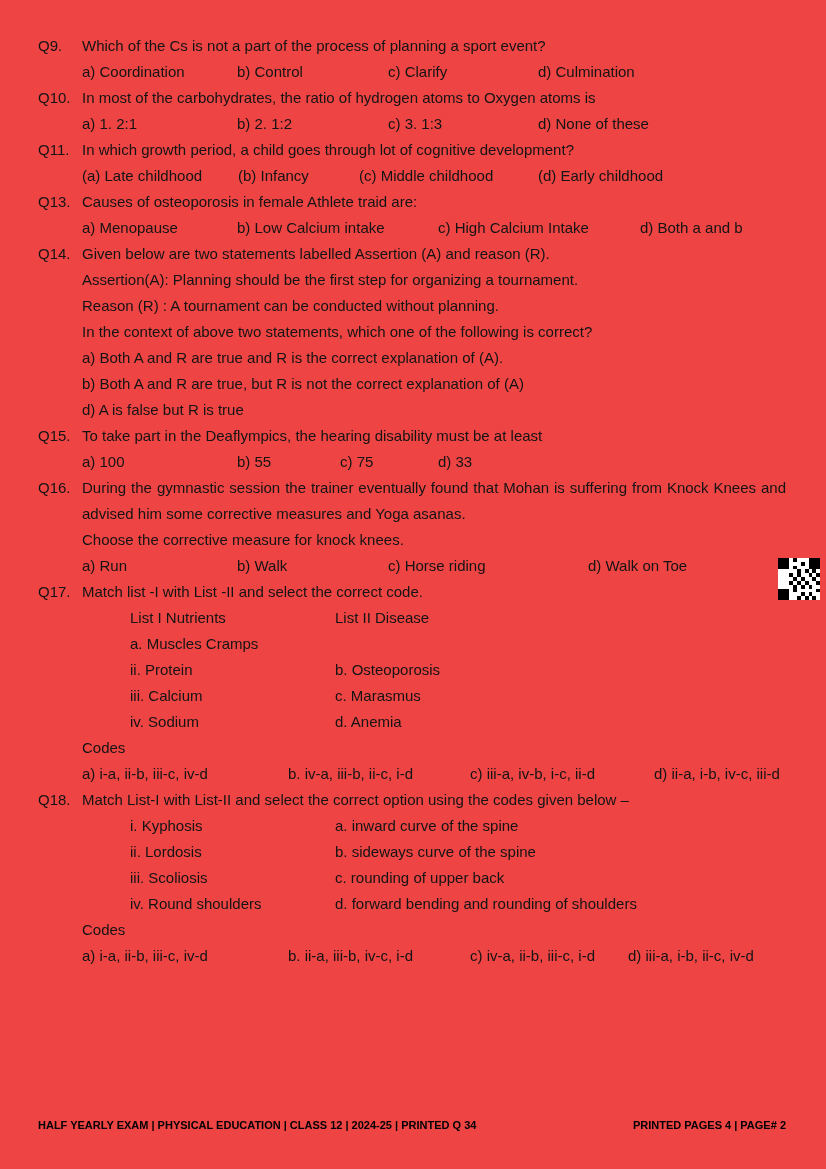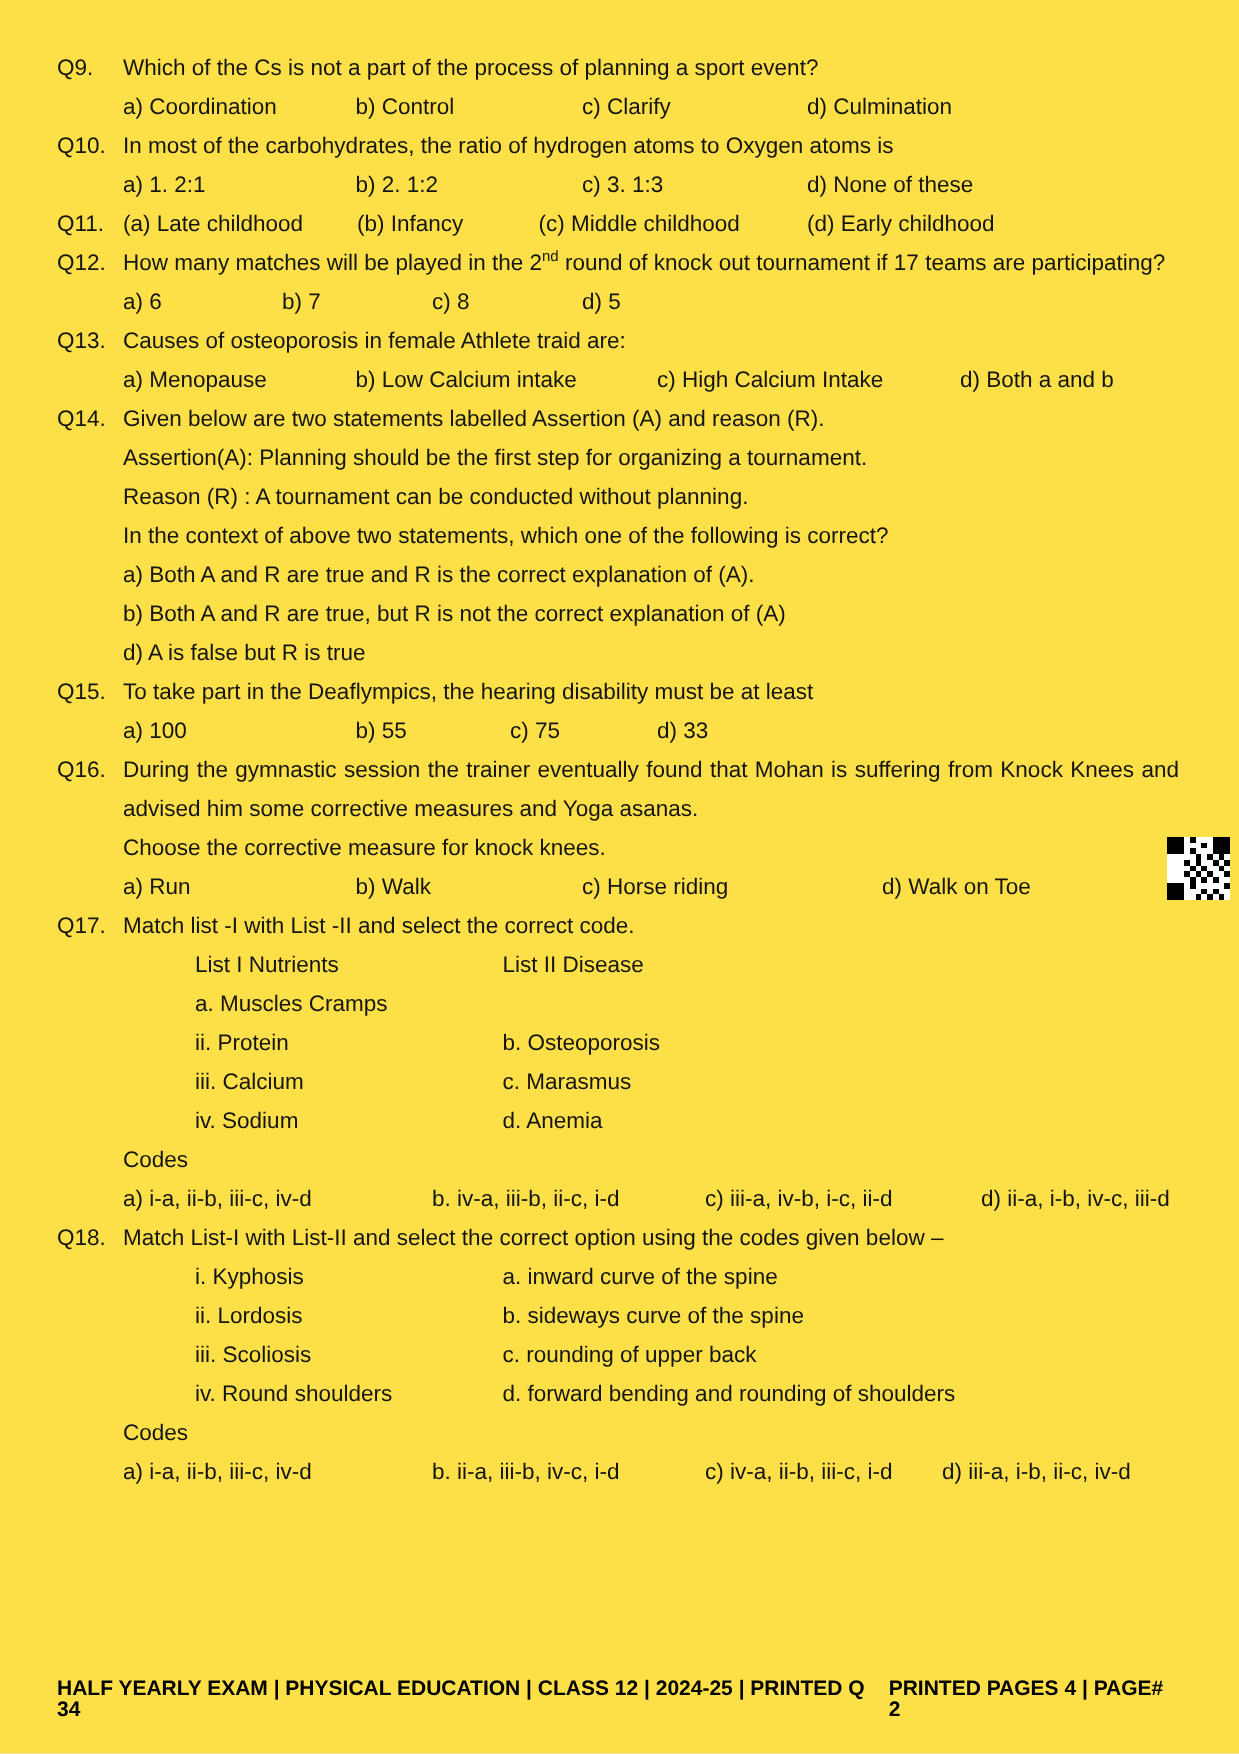--- a/index.html
+++ b/index.html
@@ -2,21 +2,21 @@
 <html><head>
 <meta charset="utf-8">
 <style>
   * { margin: 0; padding: 0; box-sizing: border-box; }
   html, body { background: #e8e8e8; }
   body { font-family: "Liberation Sans", sans-serif; }
   .page {
     position: relative;
     width: 826px;
     height: 1169px;
-    background: #fde047;
+    background: #ef4444;
     color: #141414;
     font-size: 15px;
     overflow: hidden;
     margin: 0 auto;
   }
   .content {
     position: absolute;
     top: 33px;
     left: 38px;
     right: 40px;
@@ -32,21 +32,21 @@
   .pair .left { flex: 0 0 205px; width: 205px; }
   sup { font-size: 10px; vertical-align: super; line-height: 0; }
   .footer {
     position: absolute;
     left: 38px;
     right: 40px;
     top: 1118px;
     display: flex;
     justify-content: space-between;
     font-weight: bold;
-    font-size: 14px;
+    font-size: 11px;
     line-height: 14px;
     color: #000;
   }
   .qr {
     position: absolute;
     left: 777px;
     top: 558px;
     width: 44px;
     height: 42px;
   }
@@ -77,37 +77,26 @@
             <span class="opt" style="left: 0px;">a) 1. 2:1</span>
             <span class="opt" style="left: 155px;">b) 2. 1:2</span>
             <span class="opt" style="left: 306px;">c) 3. 1:3</span>
             <span class="opt" style="left: 456px;">d) None of these</span>
           </div>
         </div>
       </div>
       <div class="question">
         <div class="qnum">Q11.</div>
         <div class="qcontent">
+          <div class="line">In which growth period, a child goes through lot of cognitive development?</div>
           <div class="line options">
             <span class="opt" style="left: 0px;">(a) Late childhood</span>
             <span class="opt" style="left: 156px;">(b) Infancy</span>
             <span class="opt" style="left: 258px; margin-left: 19px;">(c) Middle childhood</span>
             <span class="opt" style="left: 456px;">(d) Early childhood</span>
-          </div>
-        </div>
-      </div>
-      <div class="question">
-        <div class="qnum">Q12.</div>
-        <div class="qcontent">
-          <div class="line justify">How many matches will be played in the 2<sup>nd</sup> round of knock out tournament if 17 teams are participating?</div>
-          <div class="line options">
-            <span class="opt" style="left: 0px;">a) 6</span>
-            <span class="opt" style="left: 106px;">b) 7</span>
-            <span class="opt" style="left: 206px;">c) 8</span>
-            <span class="opt" style="left: 306px;">d) 5</span>
           </div>
         </div>
       </div>
       <div class="question">
         <div class="qnum">Q13.</div>
         <div class="qcontent">
           <div class="line">Causes of osteoporosis in female Athlete traid are:</div>
           <div class="line options">
             <span class="opt" style="left: 0px;">a) Menopause</span>
             <span class="opt" style="left: 155px;">b) Low Calcium intake</span>

